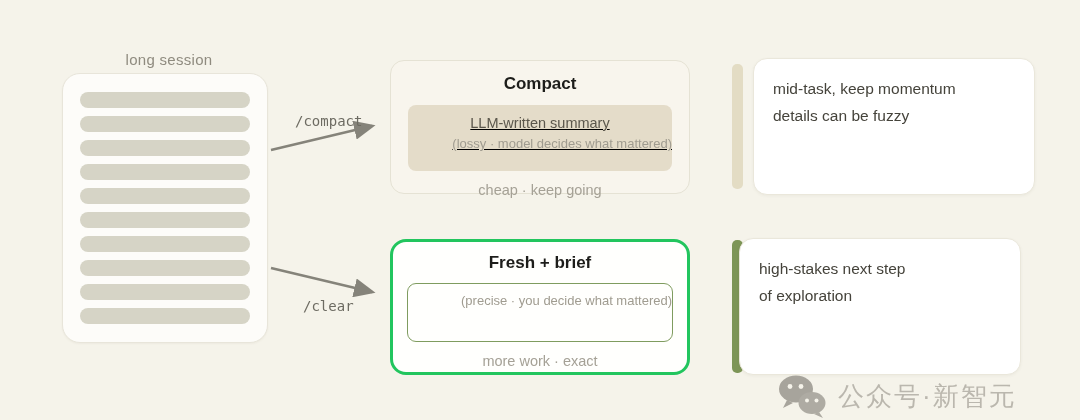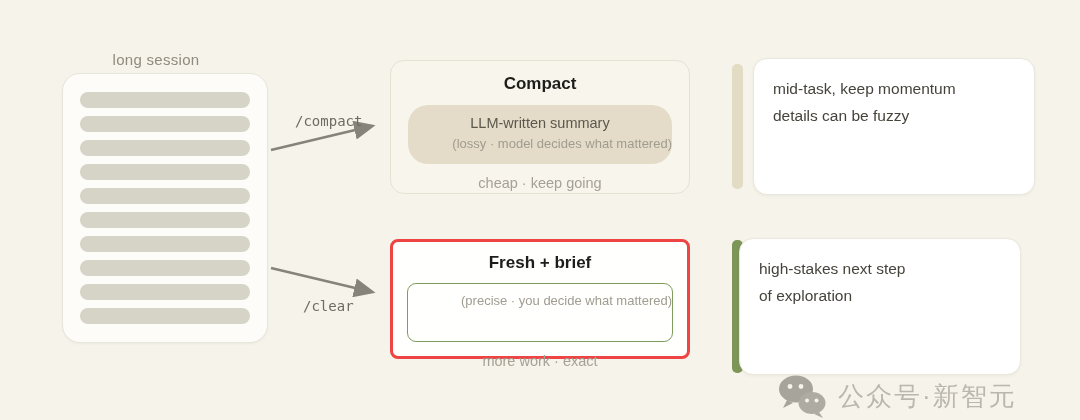--- a/index.html
+++ b/index.html
@@ -6,21 +6,21 @@
   body{
     width:1080px;height:420px;position:relative;overflow:hidden;
     background:#f5f3ea;
     font-family:"Liberation Sans", sans-serif;
     -webkit-font-smoothing:antialiased;
   }
   .abs{position:absolute;}
 
   
   .session-label{
-    left:53px;top:51px;width:206px;text-align:center;
+    left:66px;top:51px;width:206px;text-align:center;
     font-size:15px;color:#8f8b7f;letter-spacing:.3px;
   }
   .doc-card{
     left:62px;top:73px;width:206px;height:270px;
     background:#fdfcf9;border:1px solid #e8e5da;border-radius:18px;
     box-sizing:border-box;
     display:flex;flex-direction:column;justify-content:space-between;
     padding:18px 17px;
     box-shadow:0 1px 2px rgba(90,85,60,.05);
   }
@@ -36,31 +36,32 @@
   .cmd-clear{left:303px;top:298px;}
 
   
   .compact-box{
     left:390px;top:60px;width:300px;height:134px;box-sizing:border-box;
     background:#f8f5ed;border:1px solid #e5e2d4;border-radius:14px;
     text-align:center;
   }
   .box-title{font-size:17px;font-weight:bold;color:#1d1d1a;margin-top:12px;line-height:22px;}
   .summary-chip{
-    margin:10px 17px 0;height:59px;border-radius:20px;box-sizing:border-box;
+    margin:10px 17px 0;height:66px;border-radius:8px;box-sizing:border-box;
     padding-top:8px;
+    text-decoration:underline;
   }
   .chip-line1{font-size:14.5px;color:#5b574c;line-height:21px;}
   .chip-line2{font-size:13px;color:#a09c90;line-height:20px;text-align:right;}
   .box-footer{margin-top:9px;font-size:14.5px;color:#a5a196;line-height:20px;}
 
   
   .fresh-box{
-    left:390px;top:239px;width:300px;height:120px;box-sizing:border-box;
-    background:#fffffd;border:3px solid #ef4444;border-radius:8px;
+    left:390px;top:239px;width:300px;height:136px;box-sizing:border-box;
+    background:#fffffd;border:3px solid #22c55e;border-radius:16px;
     text-align:center;
   }
   .fresh-box .box-title{margin-top:10px;}
   .brief-chip{
     margin:9px 14px 0;height:59px;border-radius:9px;box-sizing:border-box;
     background:#fffffd;border:1.5px solid #7f9c5f;padding-top:7px;
   }
   .brief-chip .chip-line1{color:#413f36;}
 
   

